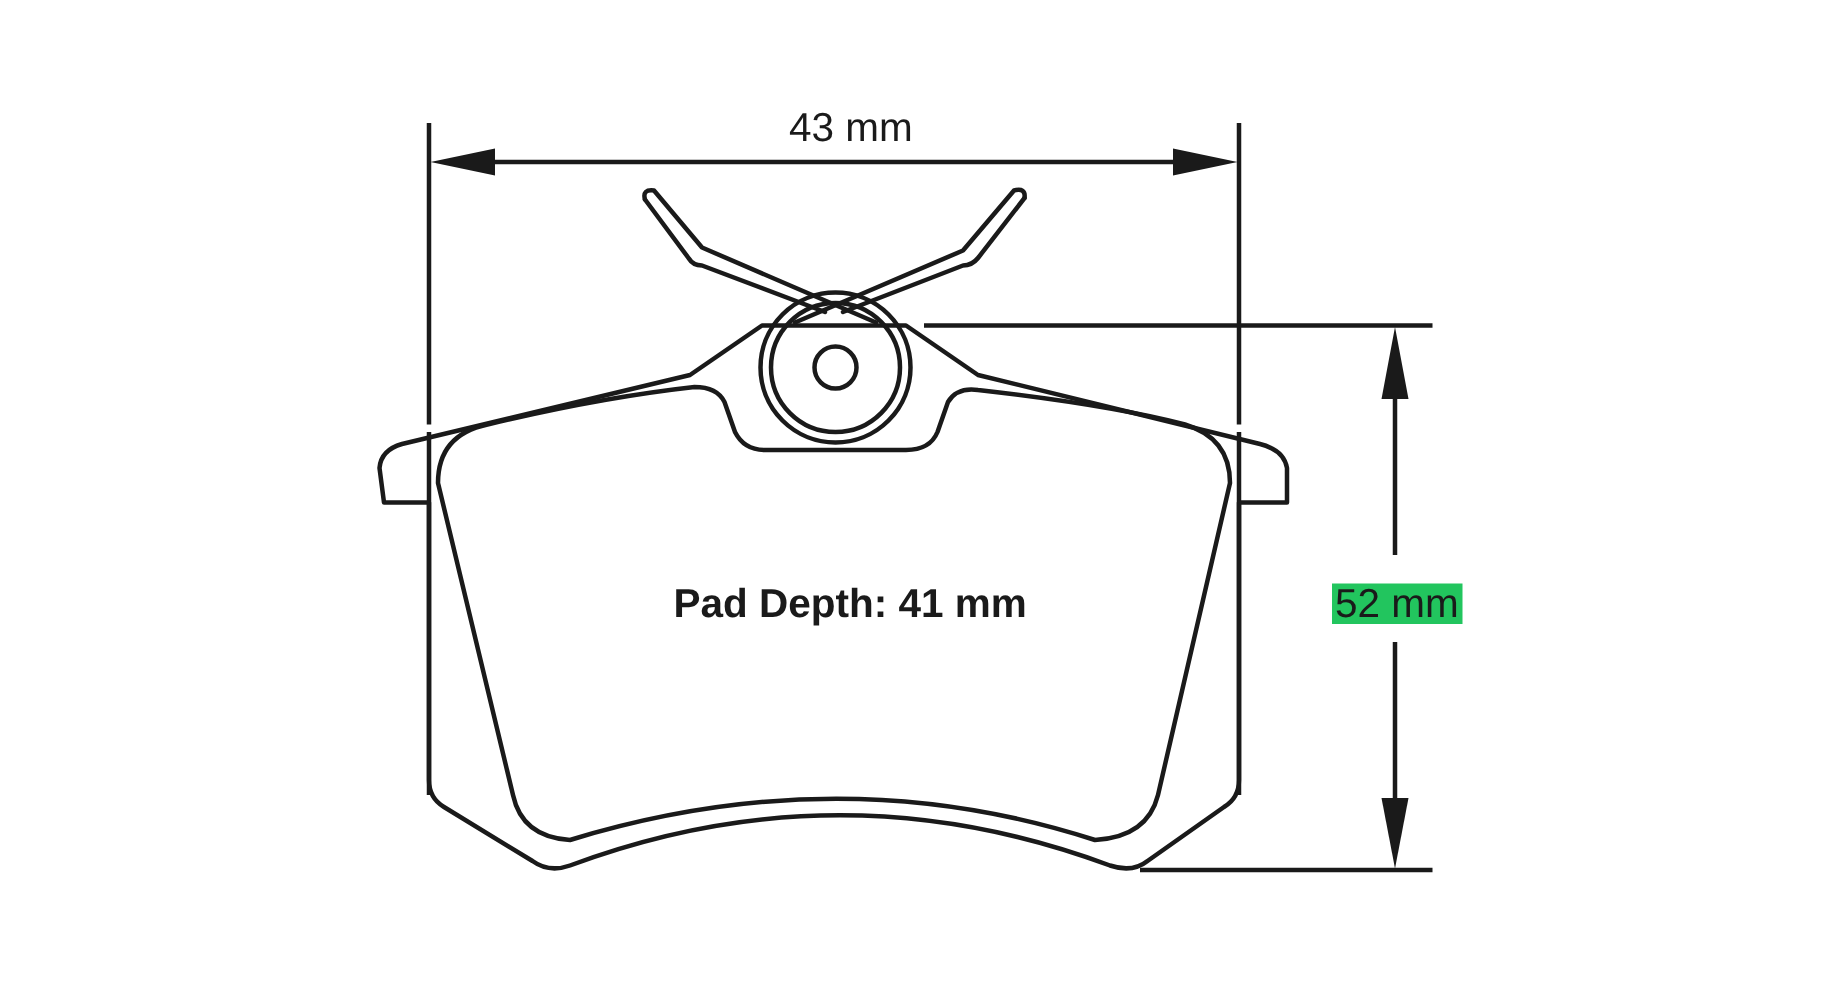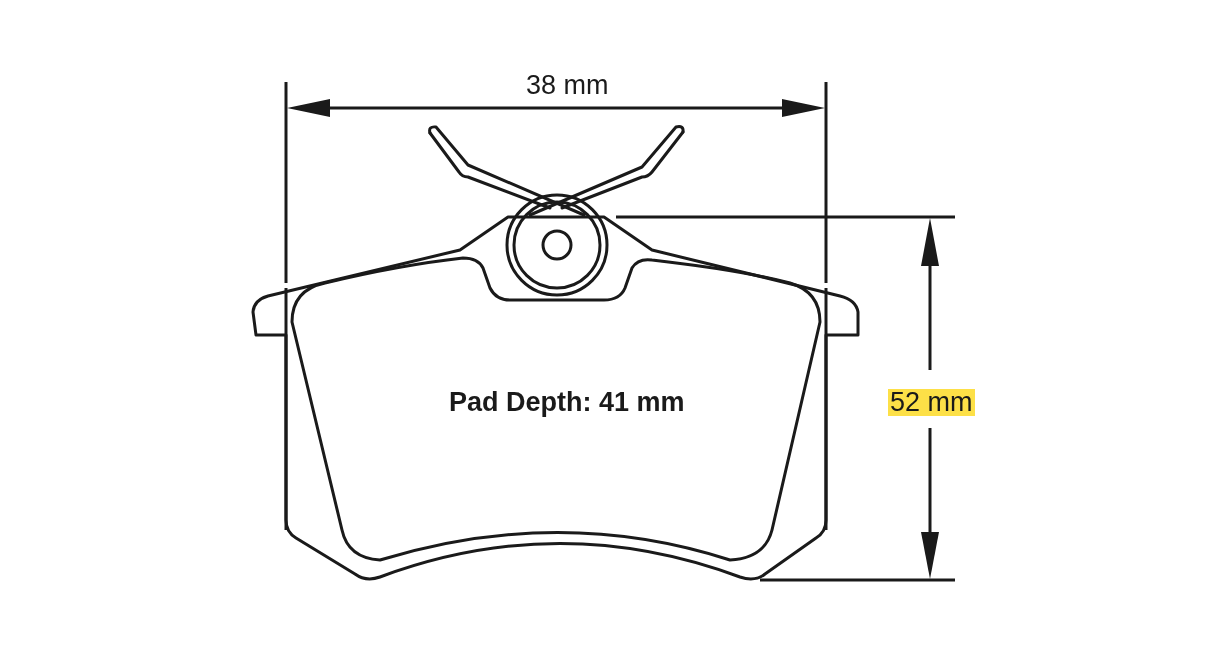--- a/index.html
+++ b/index.html
@@ -119,17 +119,17 @@
   <g>
 
     <path class="stroke" d="M 430 133 Q 428 126 436 127 L 468 165 L 584 215"></path>
     <path class="stroke" d="M 430 133 L 459 172 Q 462 177 468 177 L 550 208"></path>
 
     <path class="stroke" d="M 683 132 Q 684 125 676 127 L 642 167 L 530 215"></path>
     <path class="stroke" d="M 683 132 L 652 172 Q 648 177 642 177 L 562 208"></path>
   </g>
 </svg>
 
-<div class="label" style="left:526px; top:72px;">38 mm</div>
+<div class="label" style="left:526px; top:72px;">43 mm</div>
 
-<div class="label" style="left:888px; top:389px; background:#fde047; padding:0 2px;">52 mm</div>
+<div class="label" style="left:888px; top:389px; background:#22c55e; padding:0 2px;">52 mm</div>
 
 <div class="label" style="left:449px; top:389px;font-weight:bold;">Pad Depth: 41 mm</div>
 
 </body></html>

